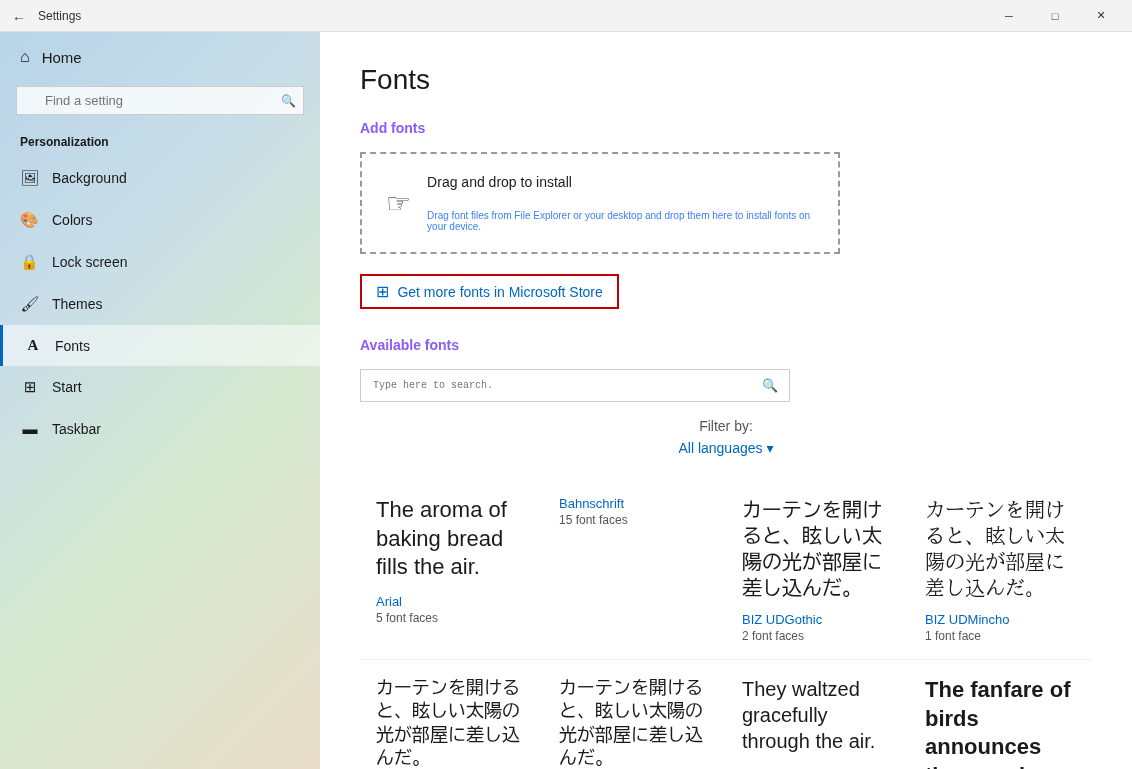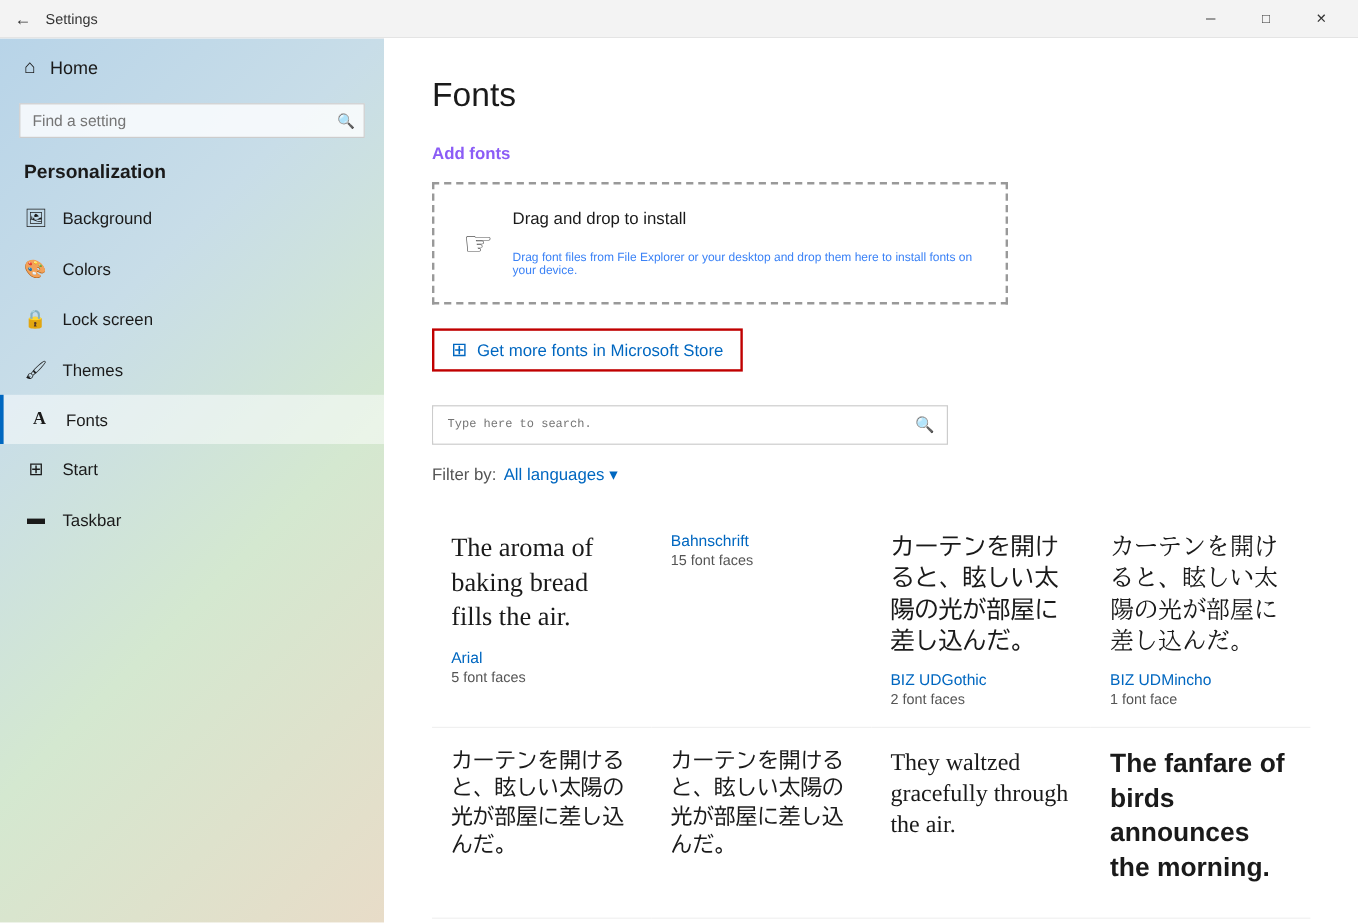--- a/index.html
+++ b/index.html
@@ -29,31 +29,31 @@
     .sidebar-home {
       display: flex; align-items: center; gap: 12px;
       padding: 16px 20px; font-size: 15px; color: #1a1a1a; cursor: pointer;
     }
     .sidebar-home-icon { font-size: 16px; }
 
     .sidebar-search {
       margin: 4px 16px 12px; position: relative;
     }
     .sidebar-search input {
-      width: 100%; padding: 6px 32px 6px 10px; border: 1px solid #ccc;
+      width: 100%; padding: 6px 32px 6px 28px; border: 1px solid #ccc;
       background: rgba(255,255,255,0.8); font-size: 13px; outline: none;
       color: #666;
     }
     .sidebar-search-icon {
       position: absolute; right: 8px; top: 50%; transform: translateY(-50%);
       font-size: 12px; color: #666;
     }
 
     .sidebar-section-title {
-      padding: 8px 20px; font-size: 16px; font-weight: 600; color: #1a1a1a;
+      padding: 8px 20px; font-size: 12px; font-weight: 600; color: #1a1a1a;
     }
 
     .sidebar-item {
       display: flex; align-items: center; gap: 12px;
       padding: 12px 20px; font-size: 14px; color: #1a1a1a; cursor: pointer;
       position: relative;
     }
     .sidebar-item.active {
       background: rgba(255,255,255,0.5);
       border-left: 3px solid #0067c0;
@@ -86,33 +86,33 @@
       background: #fff;
     }
     .store-icon { color: #0067c0; font-size: 16px; }
     .store-btn-label { font-size: 14px; color: #0067c0; }
 
     
     .search-box-container { display: flex; align-items: center; max-width: 430px; border: 1px solid #ccc; margin-bottom: 16px; }
     .search-box-input { flex: 1; padding: 8px 12px; border: none; outline: none; font-size: 10px; color: #0c4a6e; font-family: Liberation Mono, monospace; }
     .search-box-icon { padding: 8px 10px; color: #666; font-size: 13px; }
 
-    .filter-row { display: flex; align-items: center; gap: 6px; margin-bottom: 24px; font-size: 14px; color: #1a1a1a; }
+    .filter-row { display: flex; align-items: center; gap: 6px; margin-bottom: 24px; font-size: 14px; color: #1a1a1a; flex-direction: column; }
     .filter-link { color: #0067c0; cursor: pointer; display: flex; align-items: flex-start; gap: 4px; }
     .filter-label { color: #555; }
 
     
     .font-grid { display: grid; grid-template-columns: repeat(4, 1fr); gap: 0; }
     .font-card { padding: 16px; border-bottom: 1px solid #f0f0f0; cursor: pointer; }
     .font-preview { font-size: 22px; line-height: 1.3; color: #1a1a1a; margin-bottom: 12px; min-height: 80px; }
     .font-name { font-size: 13px; color: #0067c0; margin-bottom: 2px; }
     .font-faces { font-size: 12px; color: #555; }
 
     
-    .font-preview-arial { font-family: Liberation Serif, serif; }
+    .font-preview-arial { font-family: Liberation Sans, sans-serif; }
     .font-preview-bahnschrift { font-family: 'Bahnschrift', 'Franklin Gothic Medium', sans-serif; font-weight: 600; }
     .font-preview-jp { font-family: 'BIZ UDGothic', 'Meiryo', sans-serif; font-size: 20px; }
     .font-preview-jp2 { font-family: 'BIZ UDMincho', 'MS Mincho', serif; font-size: 20px; }
     .font-preview-jp3 { font-family: 'BIZ UDGothic', 'Meiryo', sans-serif; font-size: 18px; }
     .font-preview-jp4 { font-family: 'BIZ UDGothic', 'Meiryo', sans-serif; font-size: 18px; }
   </style>
 </head>
 <body>
 
 <div class="titlebar">
@@ -183,20 +183,21 @@
         <div class="drag-drop-text-primary">Drag and drop to install</div>
         <div class="drag-drop-text-secondary">Drag font files from File Explorer or your desktop and drop them here to install fonts on your device.</div>
       </div>
     </div>
 
     <div class="store-btn-wrapper">
       <span class="store-icon">⊞</span>
       <span class="store-btn-label">Get more fonts in Microsoft Store</span>
     </div>
 
+    <div class="section-title">Available fonts</div>
 
     <div class="search-box-container">
       <input type="text" class="search-box-input" placeholder="Type here to search." style="">
       <span class="search-box-icon">🔍</span>
     </div>
 
     <div class="filter-row">
       <span class="filter-label">Filter by:</span>
       <span class="filter-link">
         <span>All languages</span>

